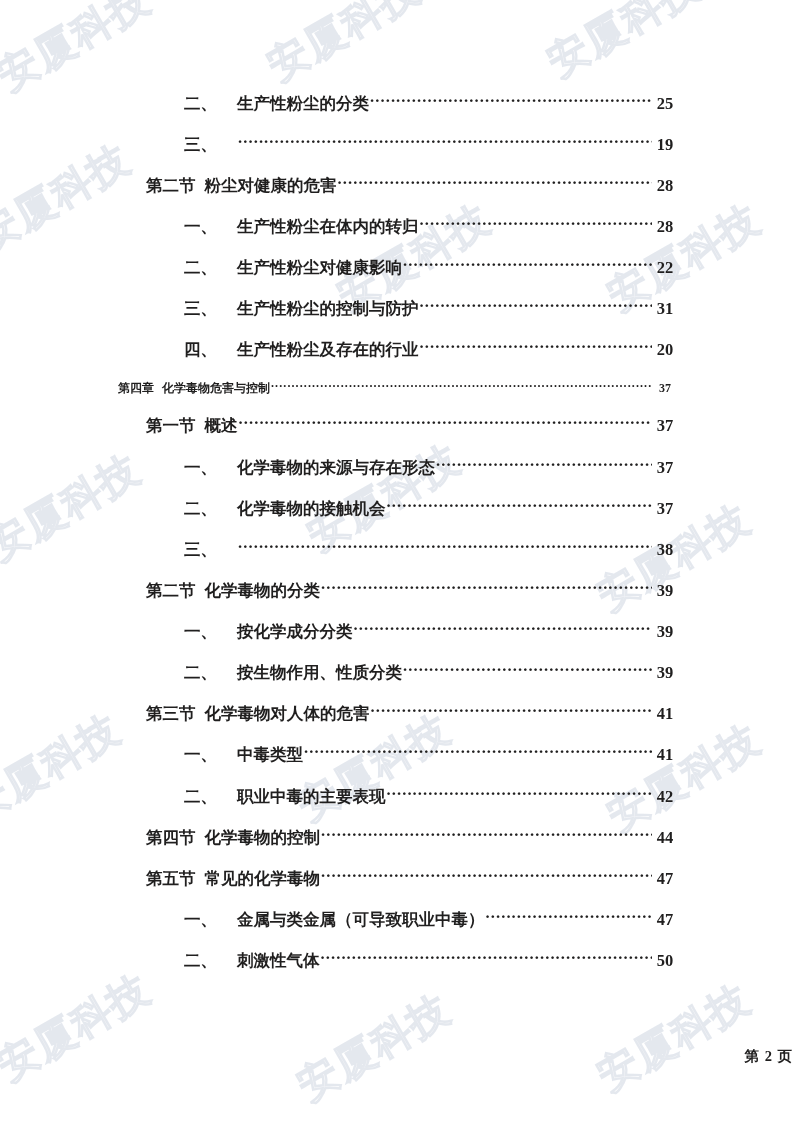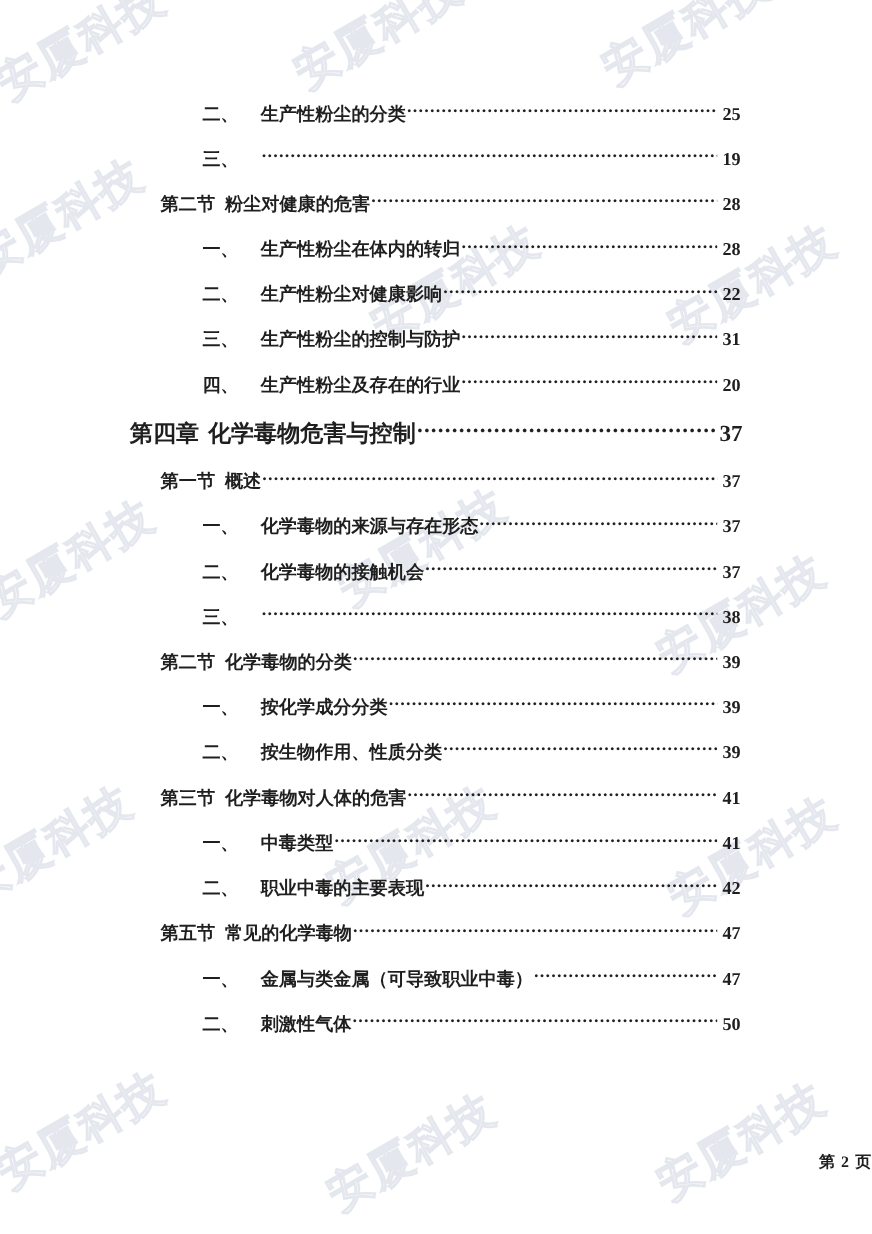--- a/index.html
+++ b/index.html
@@ -86,21 +86,21 @@
     color: #201f1f;
   }
   .toc-row .pageno {
     flex: 0 0 auto;
     white-space: nowrap;
     text-align: center;
     padding-left: 2px;
   }
 
   
-  .lvl-chapter { padding-left: 0px; font-weight: 700; font-size: 21px; }
+  .lvl-chapter { padding-left: 0px; font-weight: 700; font-size: 12px; }
   .lvl-section { padding-left: 28px; font-weight: 700; font-size: 16.5px; }
   .lvl-item    { padding-left: 66px; font-weight: 700; font-size: 16.5px; }
 
   .lvl-chapter .num-label { margin-right: 8px; }
   .lvl-section .num-label { margin-right: 9px; text-align: right; }
   .lvl-item .num-label { margin-right: 20px; }
 
   .lvl-item .pageno,
   .lvl-section .pageno,
   .lvl-chapter .pageno { min-width: 20px; }
@@ -245,20 +245,26 @@
           <span class="title">中毒类型</span>
           <span class="leader"></span>
           <span class="pageno">41</span>
         </li>
         <li class="toc-row lvl-item">
           <span class="num-label">二、</span>
           <span class="title">职业中毒的主要表现</span>
           <span class="leader"></span>
           <span class="pageno">42</span>
         </li>
+        <li class="toc-row lvl-section gap-before">
+          <span class="num-label">第四节</span>
+          <span class="title">化学毒物的控制</span>
+          <span class="leader"></span>
+          <span class="pageno">44</span>
+        </li>
         <li class="toc-row lvl-section">
           <span class="num-label">第五节</span>
           <span class="title">常见的化学毒物</span>
           <span class="leader"></span>
           <span class="pageno">47</span>
         </li>
         <li class="toc-row lvl-item">
           <span class="num-label">一、</span>
           <span class="title">金属与类金属（可导致职业中毒）</span>
           <span class="leader"></span>

